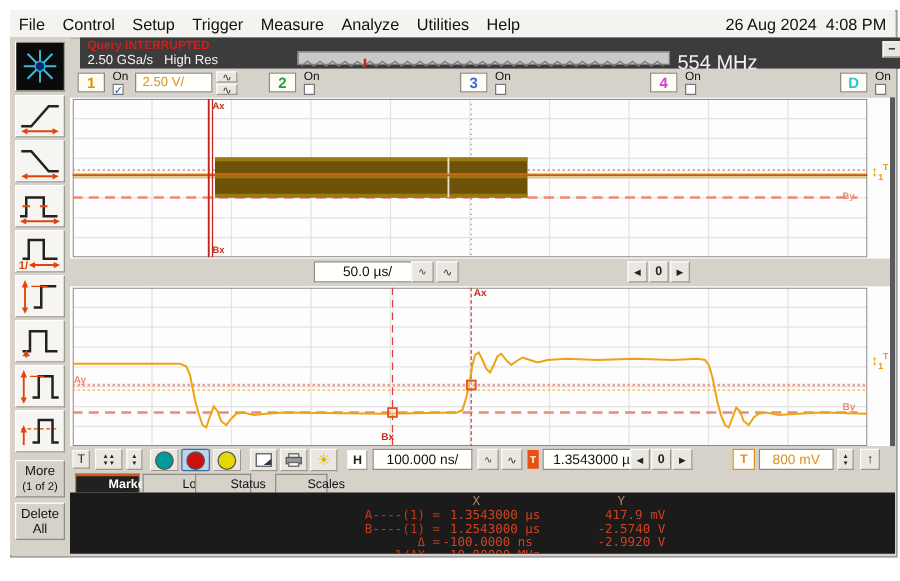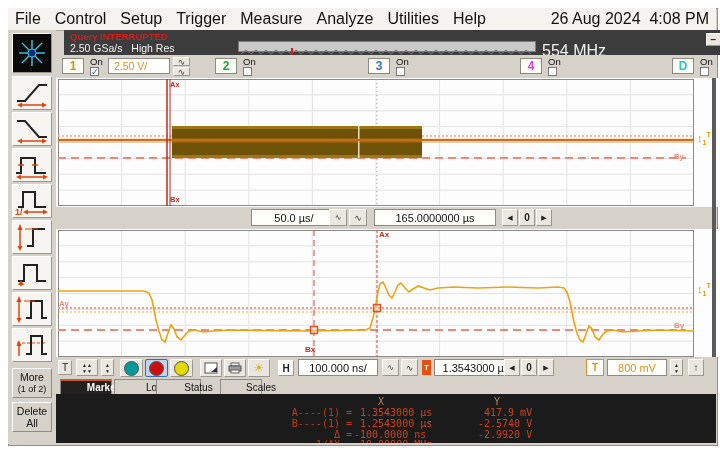--- a/index.html
+++ b/index.html
@@ -1,41 +1,41 @@
 <!DOCTYPE html>
 <html><head>
 <meta charset="utf-8">
 <style>
   html,body{margin:0;padding:0;background:#fff;}
   #screen{position:relative;width:720px;height:465px;background:#fff;overflow:hidden;
           font-family:"Liberation Sans",sans-serif;-webkit-font-smoothing:none;}
   .abs{position:absolute;}
   .app{background:#d6d2ca;border:1px solid #8f8f8f;}
   .menubar{background:#f4f3ef;border-bottom:1px solid #a7a39b;display:flex;align-items:center;
-           font-size:16px;color:#111;}
+           font-size:13px;color:#111;}
   .menubar span{padding:0 7px;cursor:default;}
   .datetime{margin-left:auto;white-space:pre;padding-right:10px;}
   .statusbar{background:#3c3c3c;color:#e8e8e8;}
   .q-int{color:#cf1f1f;font-weight:bold;font-size:9.5px;}
   .srate{color:#f2f2f2;font-size:10.5px;white-space:pre;}
   .btn{background:#e9e7e0;border:1px solid #9a978f;border-top-color:#fbfbf8;border-left-color:#fbfbf8;
        display:flex;align-items:center;justify-content:center;font-size:10px;color:#222;box-sizing:border-box;}
   .input{background:#fffffb;border:1px solid #8d8a83;box-sizing:border-box;display:flex;align-items:center;
          padding:0 5px;font-size:11px;color:#111;}
   .chbtn{background:#fdfdf6;border:1px solid #8d8a83;display:flex;align-items:center;justify-content:center;
          font-weight:bold;font-size:12px;box-sizing:border-box;}
   .onlbl{font-size:9.5px;color:#111;}
   .checkbox{width:9px;height:9px;background:#fff;border:1px solid #777;font-size:9px;line-height:8px;
             color:#2255cc;text-align:center;box-sizing:border-box;}
   .sidebtn{background:#f6f5f2;border:1px solid #9a978f;border-top-color:#fff;border-left-color:#fff;
            display:flex;align-items:center;justify-content:center;box-sizing:border-box;}
   .graybtn{background:#d6d2ca;border:1px solid #8f8c85;border-top-color:#fff;border-left-color:#fff;
            text-align:center;font-size:10.5px;color:#111;line-height:12px;box-sizing:border-box;
            display:flex;flex-direction:column;align-items:center;justify-content:center;}
-  .display{background:#fdfdfd;padding-left:6px;}
+  .display{background:#fdfdfd;}
   .gridlabel{position:absolute;font-size:7.5px;font-weight:bold;font-family:"Liberation Sans",sans-serif;}
   .red{color:#c62b1a;} .salmon{color:#ef8877;}
   .chmark{position:absolute;color:#e89a00;font-size:11px;font-weight:bold;line-height:10px;}
   .chmark sub{font-size:7px;} .chmark sup{font-size:7px;}
   .tab{position:absolute;top:0;height:15px;background:#d6d2ca;border:1px solid #8f8c85;border-bottom:none;
        font-size:10px;color:#111;display:flex;align-items:center;justify-content:center;box-sizing:border-box;padding-left:40px;}
   .tab.active{background:#23211f;color:#fff;font-weight:bold;border-top:2px solid #cf5a1e;}
   .readout{background:#1b1b1b;font-family:"DejaVu Sans Mono",monospace;font-size:10px;overflow:hidden;}
   .ro-label{position:absolute;color:#c23a1d;text-align:right;white-space:pre;}
   .ro-x{position:absolute;color:#cf421f;white-space:pre;}
@@ -228,21 +228,20 @@
     <span class="gridlabel red" style="left:114px;top:2px;">Ax</span>
     <span class="gridlabel red" style="left:114px;top:117px;">Bx</span>
     <span class="gridlabel salmon" style="left:618px;top:74px;">By</span>
     <span class="chmark" style="left:641px;top:52px;"><span>↕</span><sub>1</sub><sup>T</sup></span>
   </div>
 
   <div class="abs" style="left:56px;top:207px;width:660px;height:22px;background:#d6d2ca;">
     <div class="abs input" style="left:195px;top:2px;width:86px;height:17px;justify-content:center;">50.0 µs/</div>
     <div class="abs btn wavebtn" style="left:273px;top:2px;width:18px;height:17px;font-size:8px;">∿</div>
     <div class="abs btn wavebtn" style="left:293px;top:2px;width:18px;height:17px;">∿</div>
-    <div class="abs input" style="left:318px;top:2px;width:122px;height:17px;justify-content:center;">165.0000000 µs</div>
     <div class="abs btn" style="left:446px;top:2px;width:16px;height:17px;font-size:7px;">◀</div>
     <div class="abs btn" style="left:463px;top:2px;width:16px;height:17px;font-weight:bold;">0</div>
     <div class="abs btn" style="left:480px;top:2px;width:16px;height:17px;font-size:7px;">▶</div>
   </div>
 
   <div class="abs display" style="left:56px;top:229px;width:656px;height:128px;">
     <svg id="scope-bottom-svg" class="abs" style="left:2px;top:1px;" width="636" height="127">
         <line x1="63.6" y1="0" x2="63.6" y2="127" stroke="#e3e3e3"></line>
         <line x1="127.2" y1="0" x2="127.2" y2="127" stroke="#e3e3e3"></line>
         <line x1="190.8" y1="0" x2="190.8" y2="127" stroke="#e3e3e3"></line>

